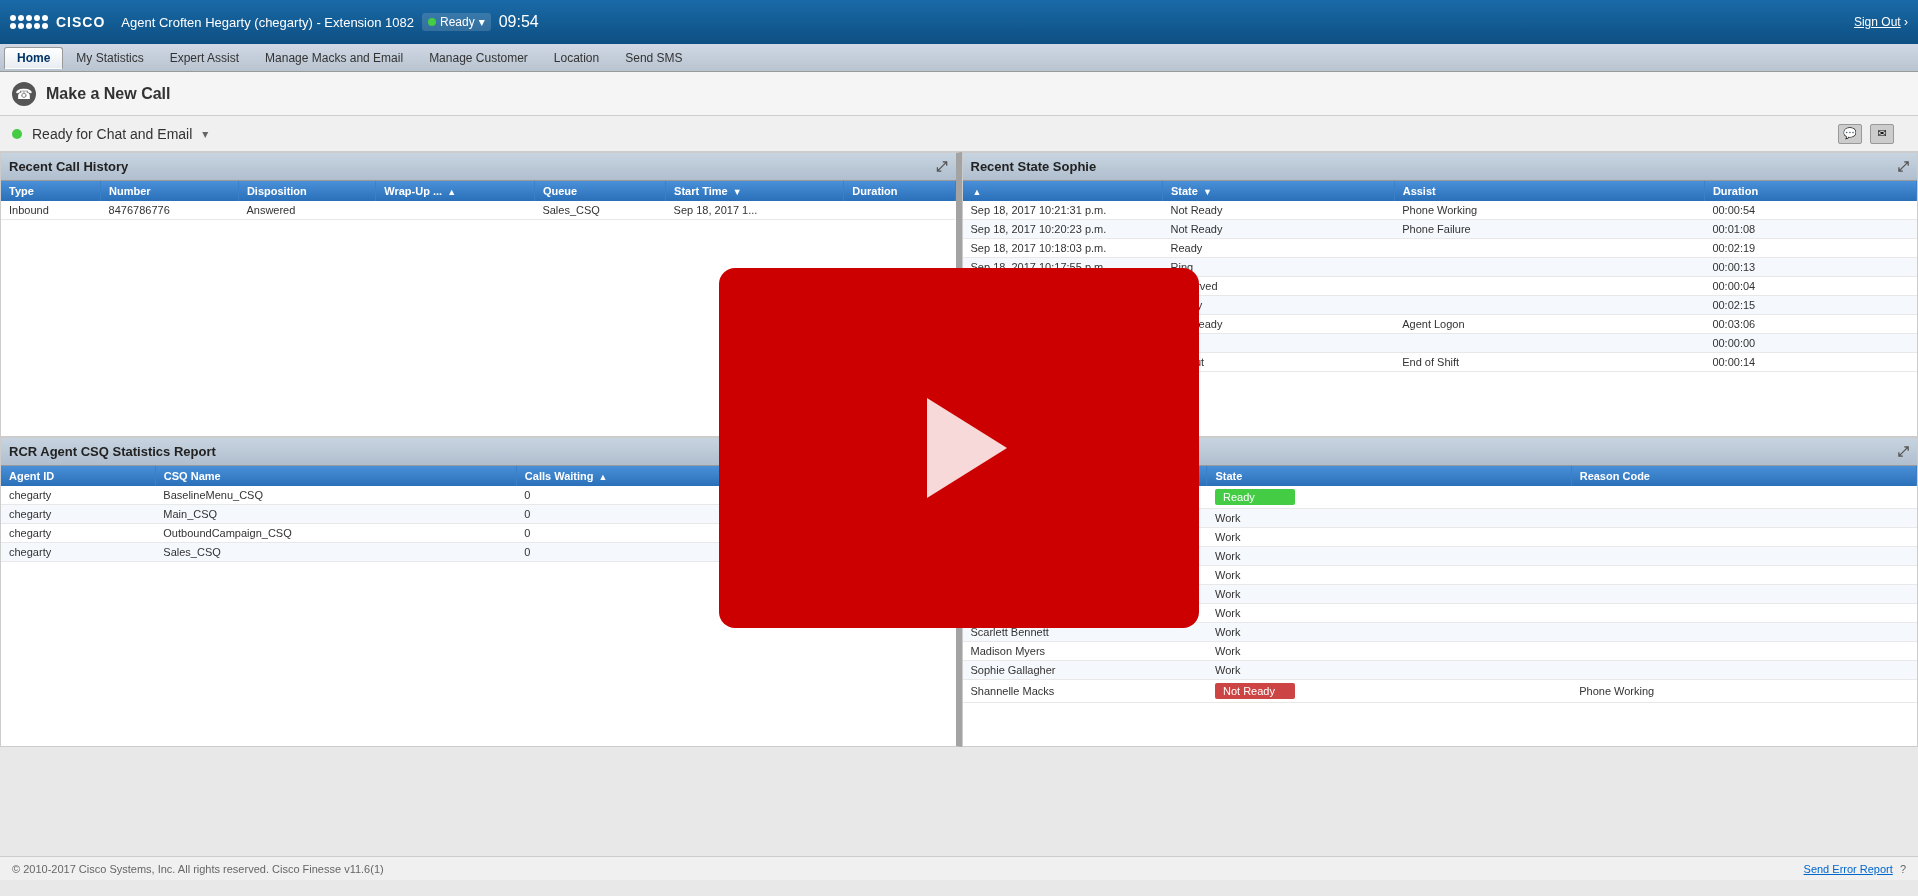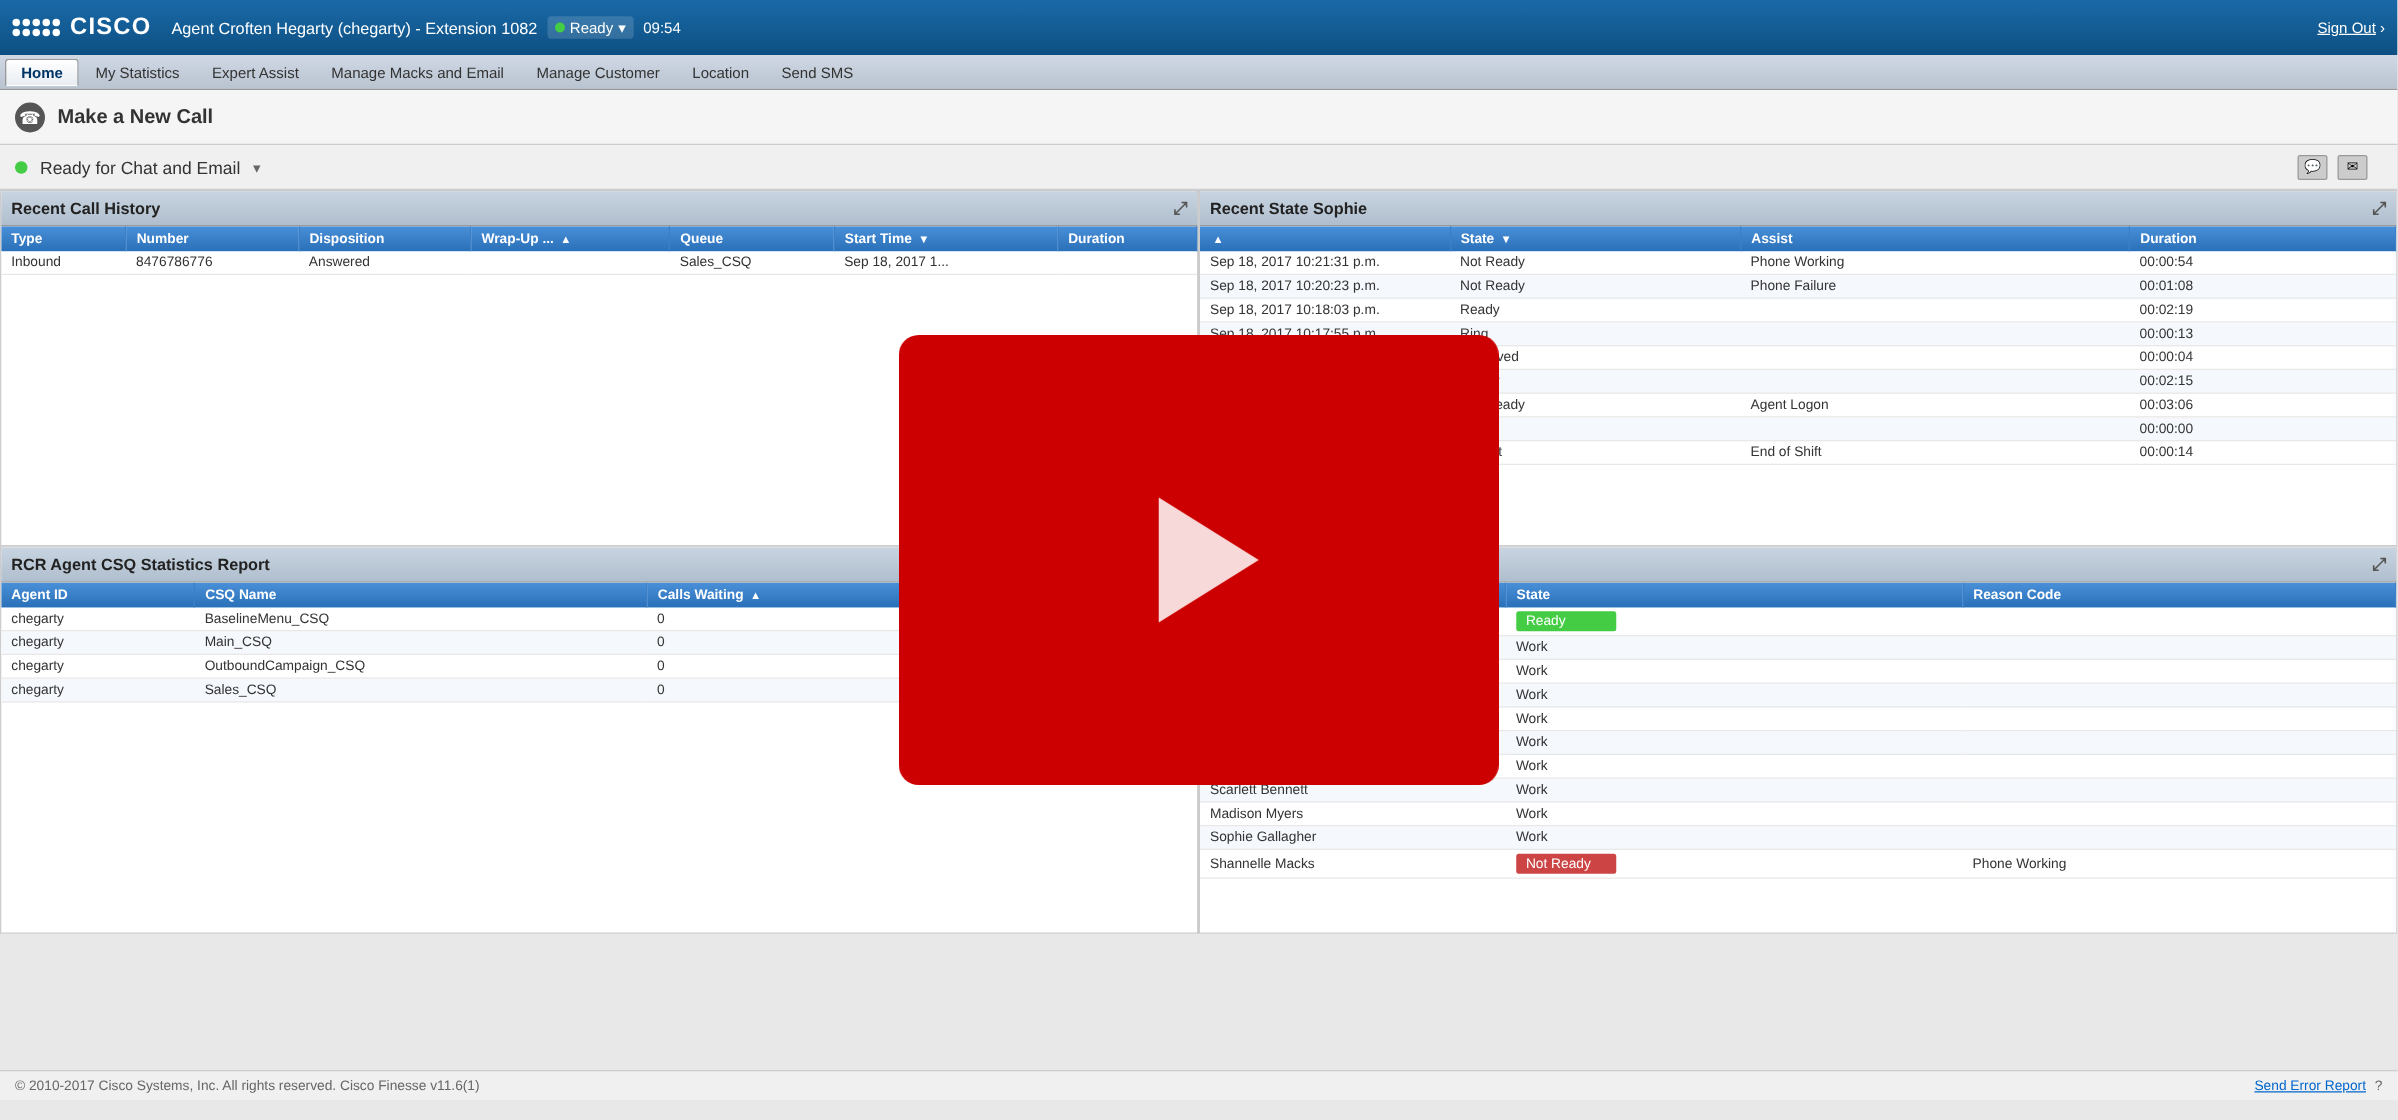--- a/index.html
+++ b/index.html
@@ -4,25 +4,25 @@
   <style>
     * { margin: 0; padding: 0; box-sizing: border-box; }
     body { font-family: Arial, sans-serif; font-size: 12px; background: #e8e8e8; width: 1918px; min-height: 896px; overflow-x: hidden; }
 
     
     #header { background: linear-gradient(180deg, #1a6aa8 0%, #0d4f82 100%); height: 44px; display: flex; align-items: center; padding: 0 10px; justify-content: space-between; }
     #header-left { display: flex; align-items: center; gap: 8px; }
     .cisco-logo { display: flex; flex-direction: column; gap: 2px; }
     .cisco-logo-top { display: flex; gap: 2px; }
     .cisco-dot { width: 6px; height: 6px; border-radius: 50%; background: white; }
-    .cisco-wordmark { color: white; font-size: 19px; font-weight: bold; letter-spacing: 1px; }
+    .cisco-wordmark { color: white; font-size: 14px; font-weight: bold; letter-spacing: 1px; }
     .agent-title { color: white; font-size: 13px; margin-left: 8px; }
     .ready-badge { display: flex; align-items: center; gap: 4px; background: rgba(255,255,255,0.15); border-radius: 3px; padding: 2px 6px; color: white; font-size: 12px; cursor: pointer; }
     .ready-dot { width: 8px; height: 8px; border-radius: 50%; background: #44cc44; }
-    .header-time { color: white; font-size: 12px; }
+    .header-time { color: white; font-size: 16px; }
     .sign-out { color: white; font-size: 12px; cursor: pointer; text-decoration: underline; margin-left: 24px; }
 
     
     #nav { background: linear-gradient(180deg, #d0d8e4 0%, #b8c4d0 100%); border-bottom: 1px solid #999; display: flex; align-items: center; height: 28px; padding: 0 4px; }
     .nav-item { padding: 3px 12px; font-size: 12px; cursor: pointer; border: 1px solid transparent; border-radius: 3px 3px 0 0; color: #333; }
     .nav-item.active { background: linear-gradient(180deg, #ffffff 0%, #e8edf2 100%); border-color: #999 #999 transparent #999; color: #003366; font-weight: bold; }
 
     
     #make-call-bar { background: #f5f5f5; border-bottom: 1px solid #ccc; height: 44px; display: flex; align-items: center; padding: 0 12px; gap: 10px; }
     .phone-icon { width: 24px; height: 24px; background: #555; border-radius: 50%; display: flex; align-items: center; justify-content: center; color: white; font-size: 14px; }
@@ -38,21 +38,21 @@
     .chat-icon-btn { width: 24px; height: 20px; background: #ccc; border: 1px solid #999; border-radius: 2px; display: flex; align-items: center; justify-content: center; font-size: 11px; cursor: pointer; }
 
     
     #main { display: flex; flex-direction: column; gap: 0; background: #e0e0e0; }
 
     
     #top-panels { display: flex; height: 285px; }
 
     
     .panel { background: white; border: 1px solid #ccc; flex: 1; display: flex; flex-direction: column; }
-    .panel-left { border-right: 1px solid #a3a3a3; }
+    .panel-left { border-right: 6px solid #a3a3a3; }
     .panel-header { background: linear-gradient(180deg, #c8d4e0 0%, #b0bece 100%); border-bottom: 1px solid #999; padding: 4px 8px; display: flex; align-items: center; justify-content: space-between; font-size: 13px; font-weight: bold; color: #222; height: 28px; }
     .panel-expand { cursor: pointer; color: #555; font-size: 14px; }
 
     
     .data-table { width: 100%; border-collapse: collapse; font-size: 11px; }
     .data-table th { background: linear-gradient(180deg, #4a90d9 0%, #2a70b9 100%); color: white; padding: 4px 8px; text-align: left; border-right: 1px solid #3a80c9; font-weight: bold; font-size: 11px; white-space: nowrap; }
     .data-table td { padding: 3px 8px; border-bottom: 1px solid #e8e8e8; color: #333; white-space: nowrap; }
     .data-table tr:nth-child(even) td { background: #f5f8fc; }
     .sort-icon { font-size: 9px; margin-left: 2px; }
     .table-container { overflow: auto; flex: 1; }

